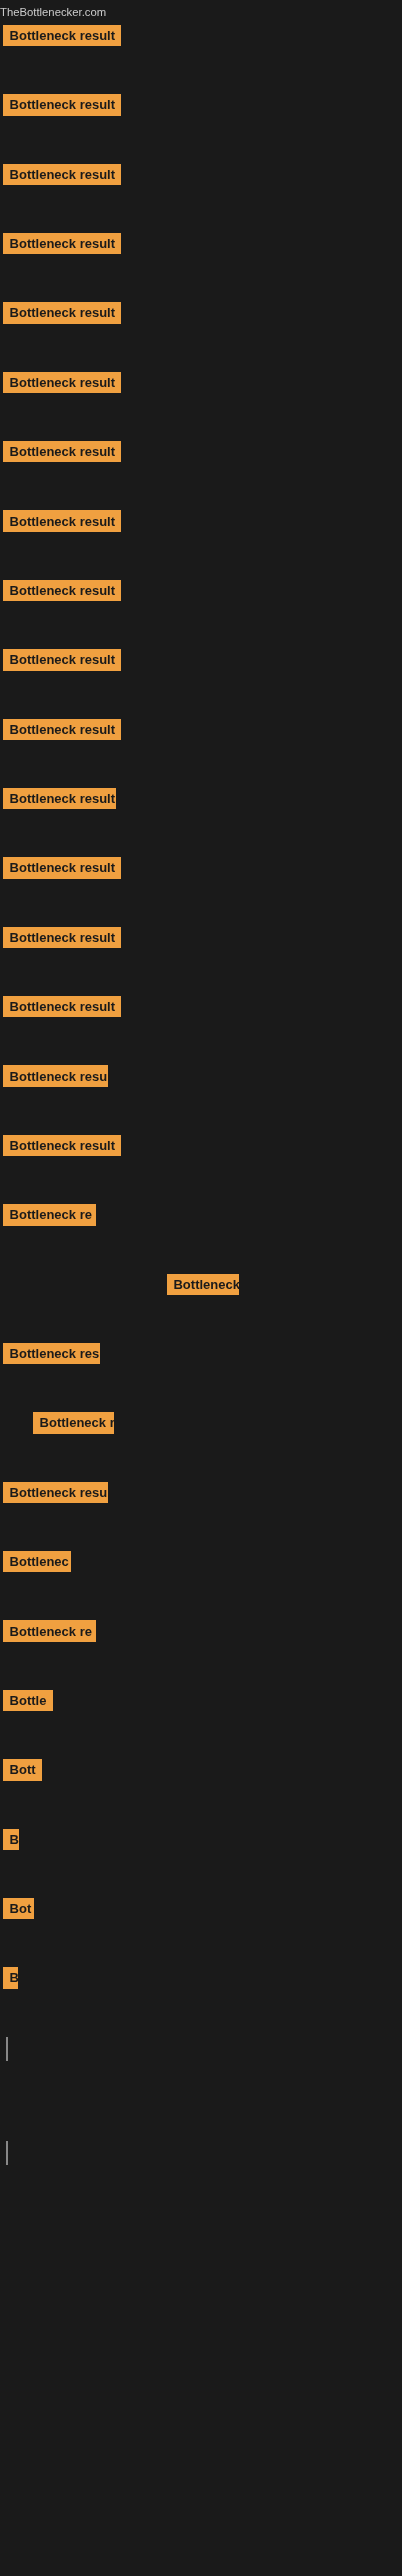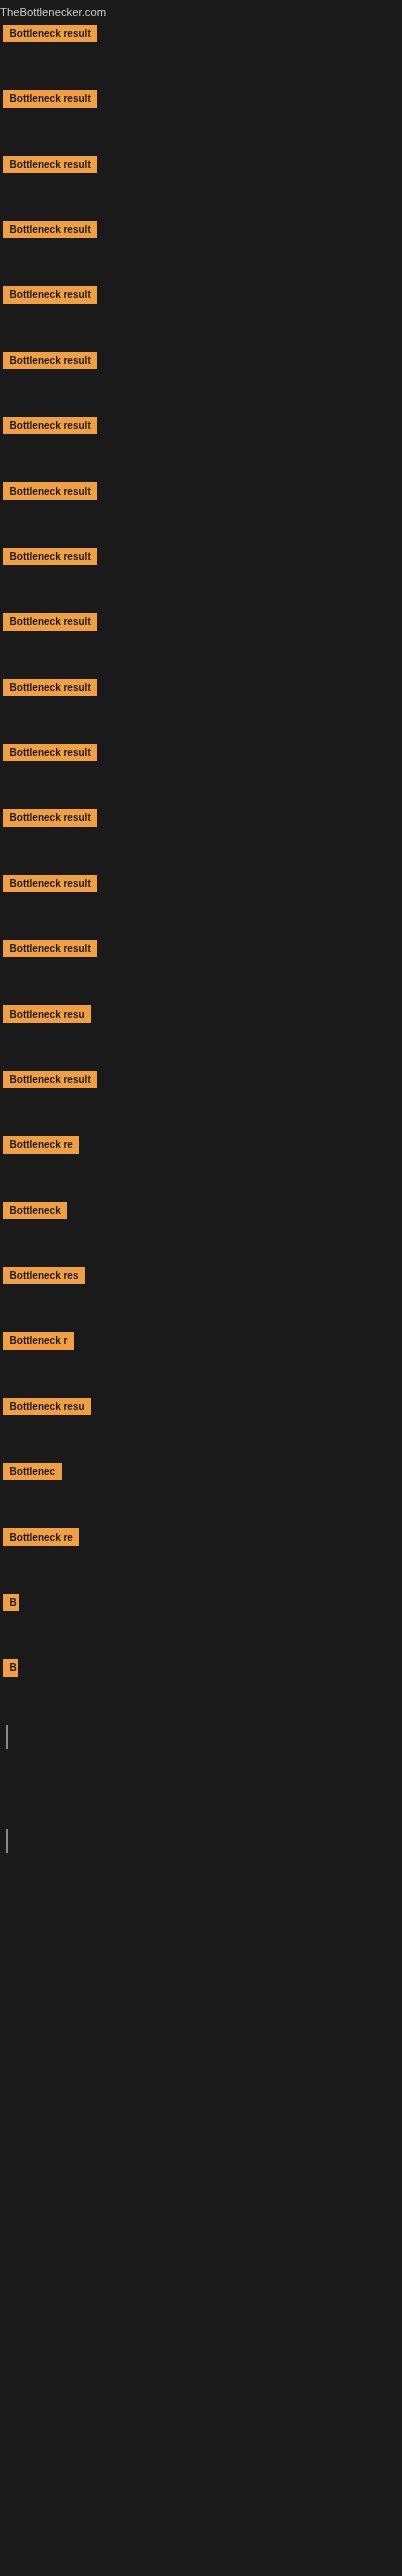--- a/index.html
+++ b/index.html
@@ -18,21 +18,21 @@
       color: #cccccc;
       font-size: 11.3px;
       padding: 6.4px 9.7px 3.2px 0;
     }
     .bottleneck-items-container {
       padding: 3.2px 0 0 3.2px;
     }
     .bottleneck-item {
       background-color: #f0a040;
       color: #1a1a1a;
-      font-size: 10px;
+      font-size: 13px;
       font-weight: bold;
       padding: 3.2px 6.4px;
       margin-bottom: 22.5px;
       display: inline-block;
       white-space: nowrap;
       overflow: hidden;
     }
     .cursor-line {
       width: 1.6px;
       height: 24px;
@@ -57,25 +57,28 @@
     <div style="margin-bottom: 22.5px;"><span class="bottleneck-item" style="max-width: 125px;">Bottleneck result</span></div>
     <div style="margin-bottom: 22.5px;"><span class="bottleneck-item" style="max-width: 125px;">Bottleneck result</span></div>
     <div style="margin-bottom: 22.5px;"><span class="bottleneck-item" style="max-width: 125px;">Bottleneck result</span></div>
     <div style="margin-bottom: 22.5px;"><span class="bottleneck-item" style="max-width: 113px;">Bottleneck result</span></div>
     <div style="margin-bottom: 22.5px;"><span class="bottleneck-item" style="max-width: 125px;">Bottleneck result</span></div>
     <div style="margin-bottom: 22.5px;"><span class="bottleneck-item" style="max-width: 125px;">Bottleneck result</span></div>
     <div style="margin-bottom: 22.5px;"><span class="bottleneck-item" style="max-width: 125px;">Bottleneck result</span></div>
     <div style="margin-bottom: 22.5px;"><span class="bottleneck-item" style="max-width: 105px;">Bottleneck resu</span></div>
     <div style="margin-bottom: 22.5px;"><span class="bottleneck-item" style="max-width: 125px;">Bottleneck result</span></div>
     <div style="margin-bottom: 22.5px;"><span class="bottleneck-item" style="max-width: 93px;">Bottleneck re</span></div>
-    <div style="margin-bottom: 22.5px;"><span class="bottleneck-item" style="max-width: 72px;">Bottleneck</span></div>
+    <div style="margin-bottom: 22.5px; text-align: center;"><span class="bottleneck-item" style="max-width: 72px;">Bottleneck</span></div>
     <div style="margin-bottom: 22.5px;"><span class="bottleneck-item" style="max-width: 97px; text-align: right;">Bottleneck res</span></div>
-    <div style="margin-bottom: 22.5px;"><span class="bottleneck-item" style="max-width: 81px;">Bottleneck r</span></div>
+    <div style="margin-bottom: 22.5px;"><span class="bottleneck-item" style="max-width: 81px; margin-left: 30px;">Bottleneck r</span></div>
     <div style="margin-bottom: 22.5px;"><span class="bottleneck-item" style="max-width: 105px;">Bottleneck resu</span></div>
     <div style="margin-bottom: 22.5px;"><span class="bottleneck-item" style="max-width: 68px;">Bottlenec</span></div>
     <div style="margin-bottom: 22.5px;"><span class="bottleneck-item" style="max-width: 93px;">Bottleneck re</span></div>
+    <div style="margin-bottom: 22.5px;"><span class="bottleneck-item" style="max-width: 52px;">Bottle</span></div>
+    <div style="margin-bottom: 22.5px;"><span class="bottleneck-item" style="max-width: 40px;">Bott</span></div>
     <div style="margin-bottom: 22.5px;"><span class="bottleneck-item" style="max-width: 16px;">B</span></div>
+    <div style="margin-bottom: 22.5px;"><span class="bottleneck-item" style="max-width: 31px;">Bot</span></div>
     <div style="margin-bottom: 22.5px;"><span class="bottleneck-item" style="max-width: 14.5px;">B</span></div>
     <div class="cursor-line"></div>
     <div style="height: 64px;"></div>
     <div class="cursor-line"></div>
   </div>
 
 
 </body></html>

